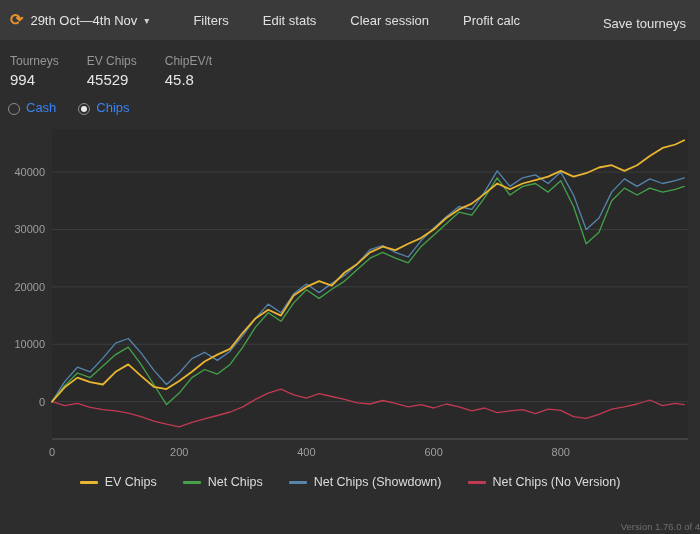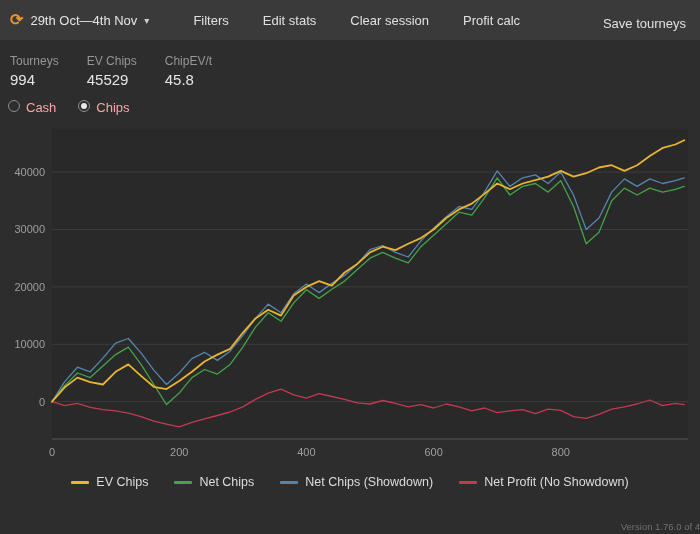--- a/index.html
+++ b/index.html
@@ -23,21 +23,21 @@
   .caret { color:#cfcfcf; font-size:10px; }
   .menu { display:flex; gap:34px; margin-left:44px; }
   .menu-item { color:#e0e0e0; cursor:pointer; }
   .save { margin-left:auto;margin-top:7px; }
   
   .stats { display:flex; gap:28px; padding:14px 0 0 10px; }
   .stat-label { font-size:12px; color:#969696; margin-bottom:3px;text-align:right; }
   .stat-value { font-size:15px; color:#e5e5e5; }
   
   .toggle-row { display:flex; gap:22px; padding:12px 0 2px 8px; align-items:center; }
-  .radio { display:flex; align-items:flex-start; gap:6px; font-size:13px; color:#fca5a5; cursor:pointer; }
+  .radio { display:flex; align-items:flex-end; gap:6px; font-size:13px; color:#3b82f6; cursor:pointer; }
   .rb {
     width:12px; height:12px; border-radius:50%;
     border:1px solid #8c8c8c; display:inline-block; position:relative;
     background:#2d2d2d;
   }
   .rb.checked::after {
     content:""; position:absolute; left:2px; top:2px;
     width:6px; height:6px; border-radius:50%; background:#e8e8e8;
   }
   
@@ -130,18 +130,18 @@
       <div class="legend-item">
         <span class="swatch" style="background: rgb(68, 163, 72);"></span>
         <span>Net Chips</span>
       </div>
       <div class="legend-item">
         <span class="swatch" style="background: rgb(85, 133, 173);"></span>
         <span>Net Chips (Showdown)</span>
       </div>
       <div class="legend-item">
         <span class="swatch" style="background: rgb(193, 58, 82);"></span>
-        <span>Net Profit (No Showdown)</span>
+        <span>Net Chips (No Version)</span>
       </div>
     </div>
 </div>
 
 <div class="version">Version 1.76.0 of 4</div>
 
 </body></html>

